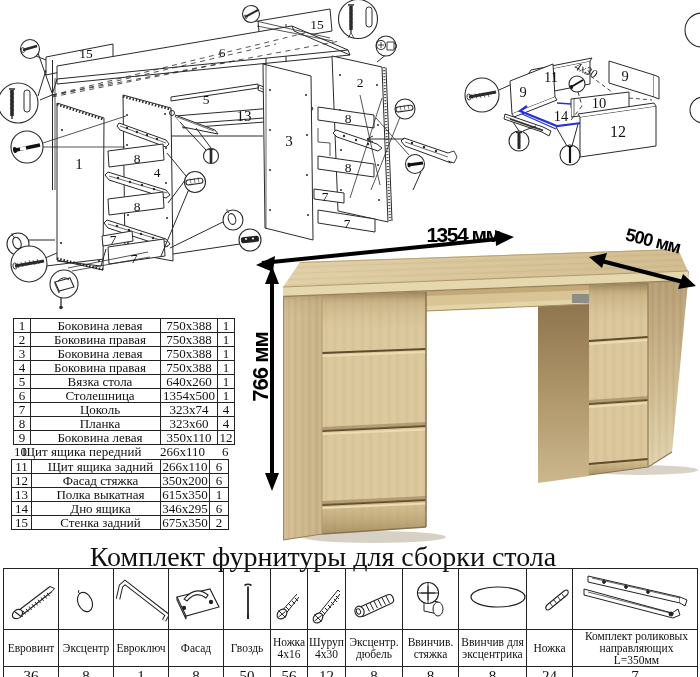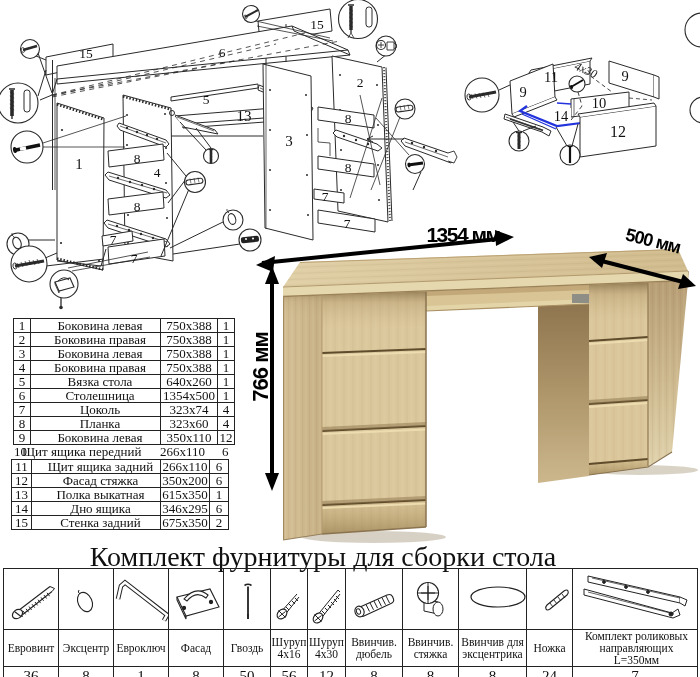--- a/index.html
+++ b/index.html
@@ -720,23 +720,23 @@
                 <path d="M106 28l7 3-2 6-5-3" stroke-width="1"></path>
               </g>
             </svg></td>
 </tr>
 <tr class="lbr">
 <td class="lb">Евровинт</td>
           <td class="lb">Эксцентр</td>
           <td class="lb">Евроключ</td>
           <td class="lb">Фасад</td>
           <td class="lb">Гвоздь</td>
-          <td class="lb">Шуруп 4х16</td>
+          <td class="lb">Ножка 4х16</td>
           <td class="lb">Шуруп 4х30</td>
-          <td class="lb">Ввинчив. дюбель</td>
+          <td class="lb">Эксцентр. дюбель</td>
           <td class="lb">Ввинчив. стяжка</td>
           <td class="lb">Ввинчив для эксцентрика</td>
           <td class="lb">Ножка</td>
           <td class="lb" style="text-align:center;padding-left:3px">Комплект роликовых<br>направляющих L=350мм</td>
 </tr>
 <tr class="nmr">
 <td class="nm">36</td>
           <td class="nm">8</td>
           <td class="nm">1</td>
           <td class="nm">8</td>

